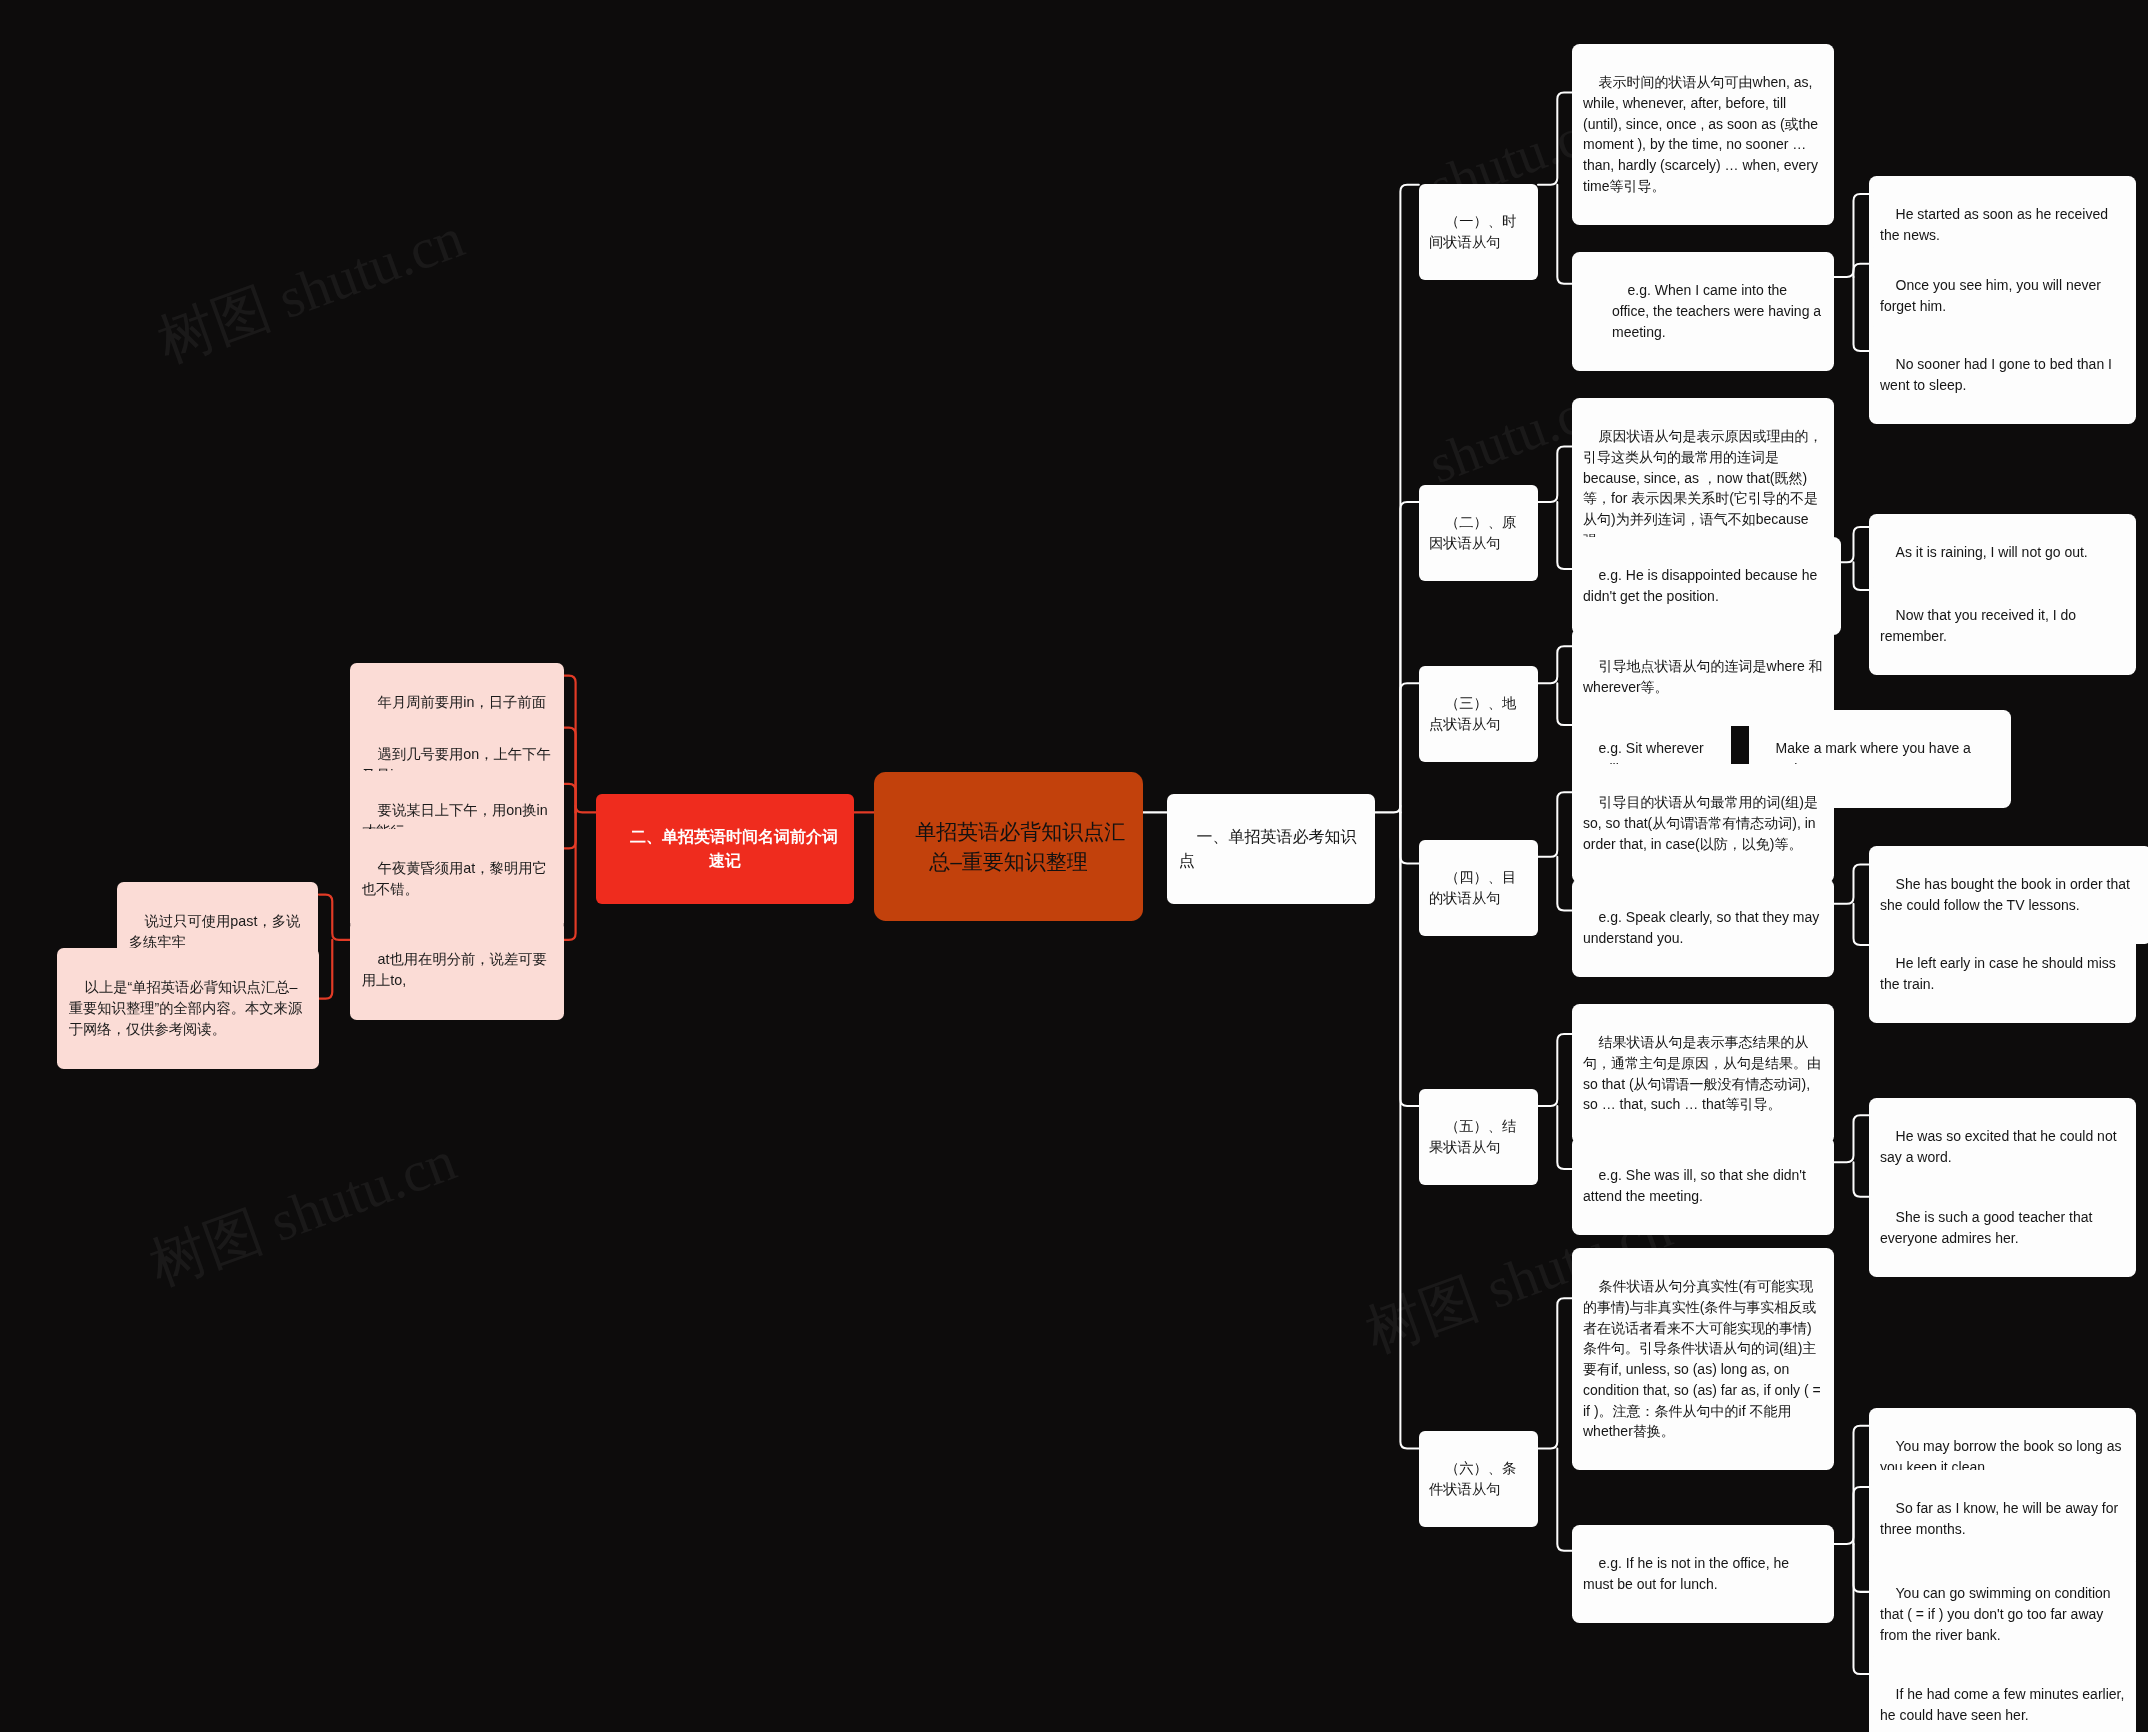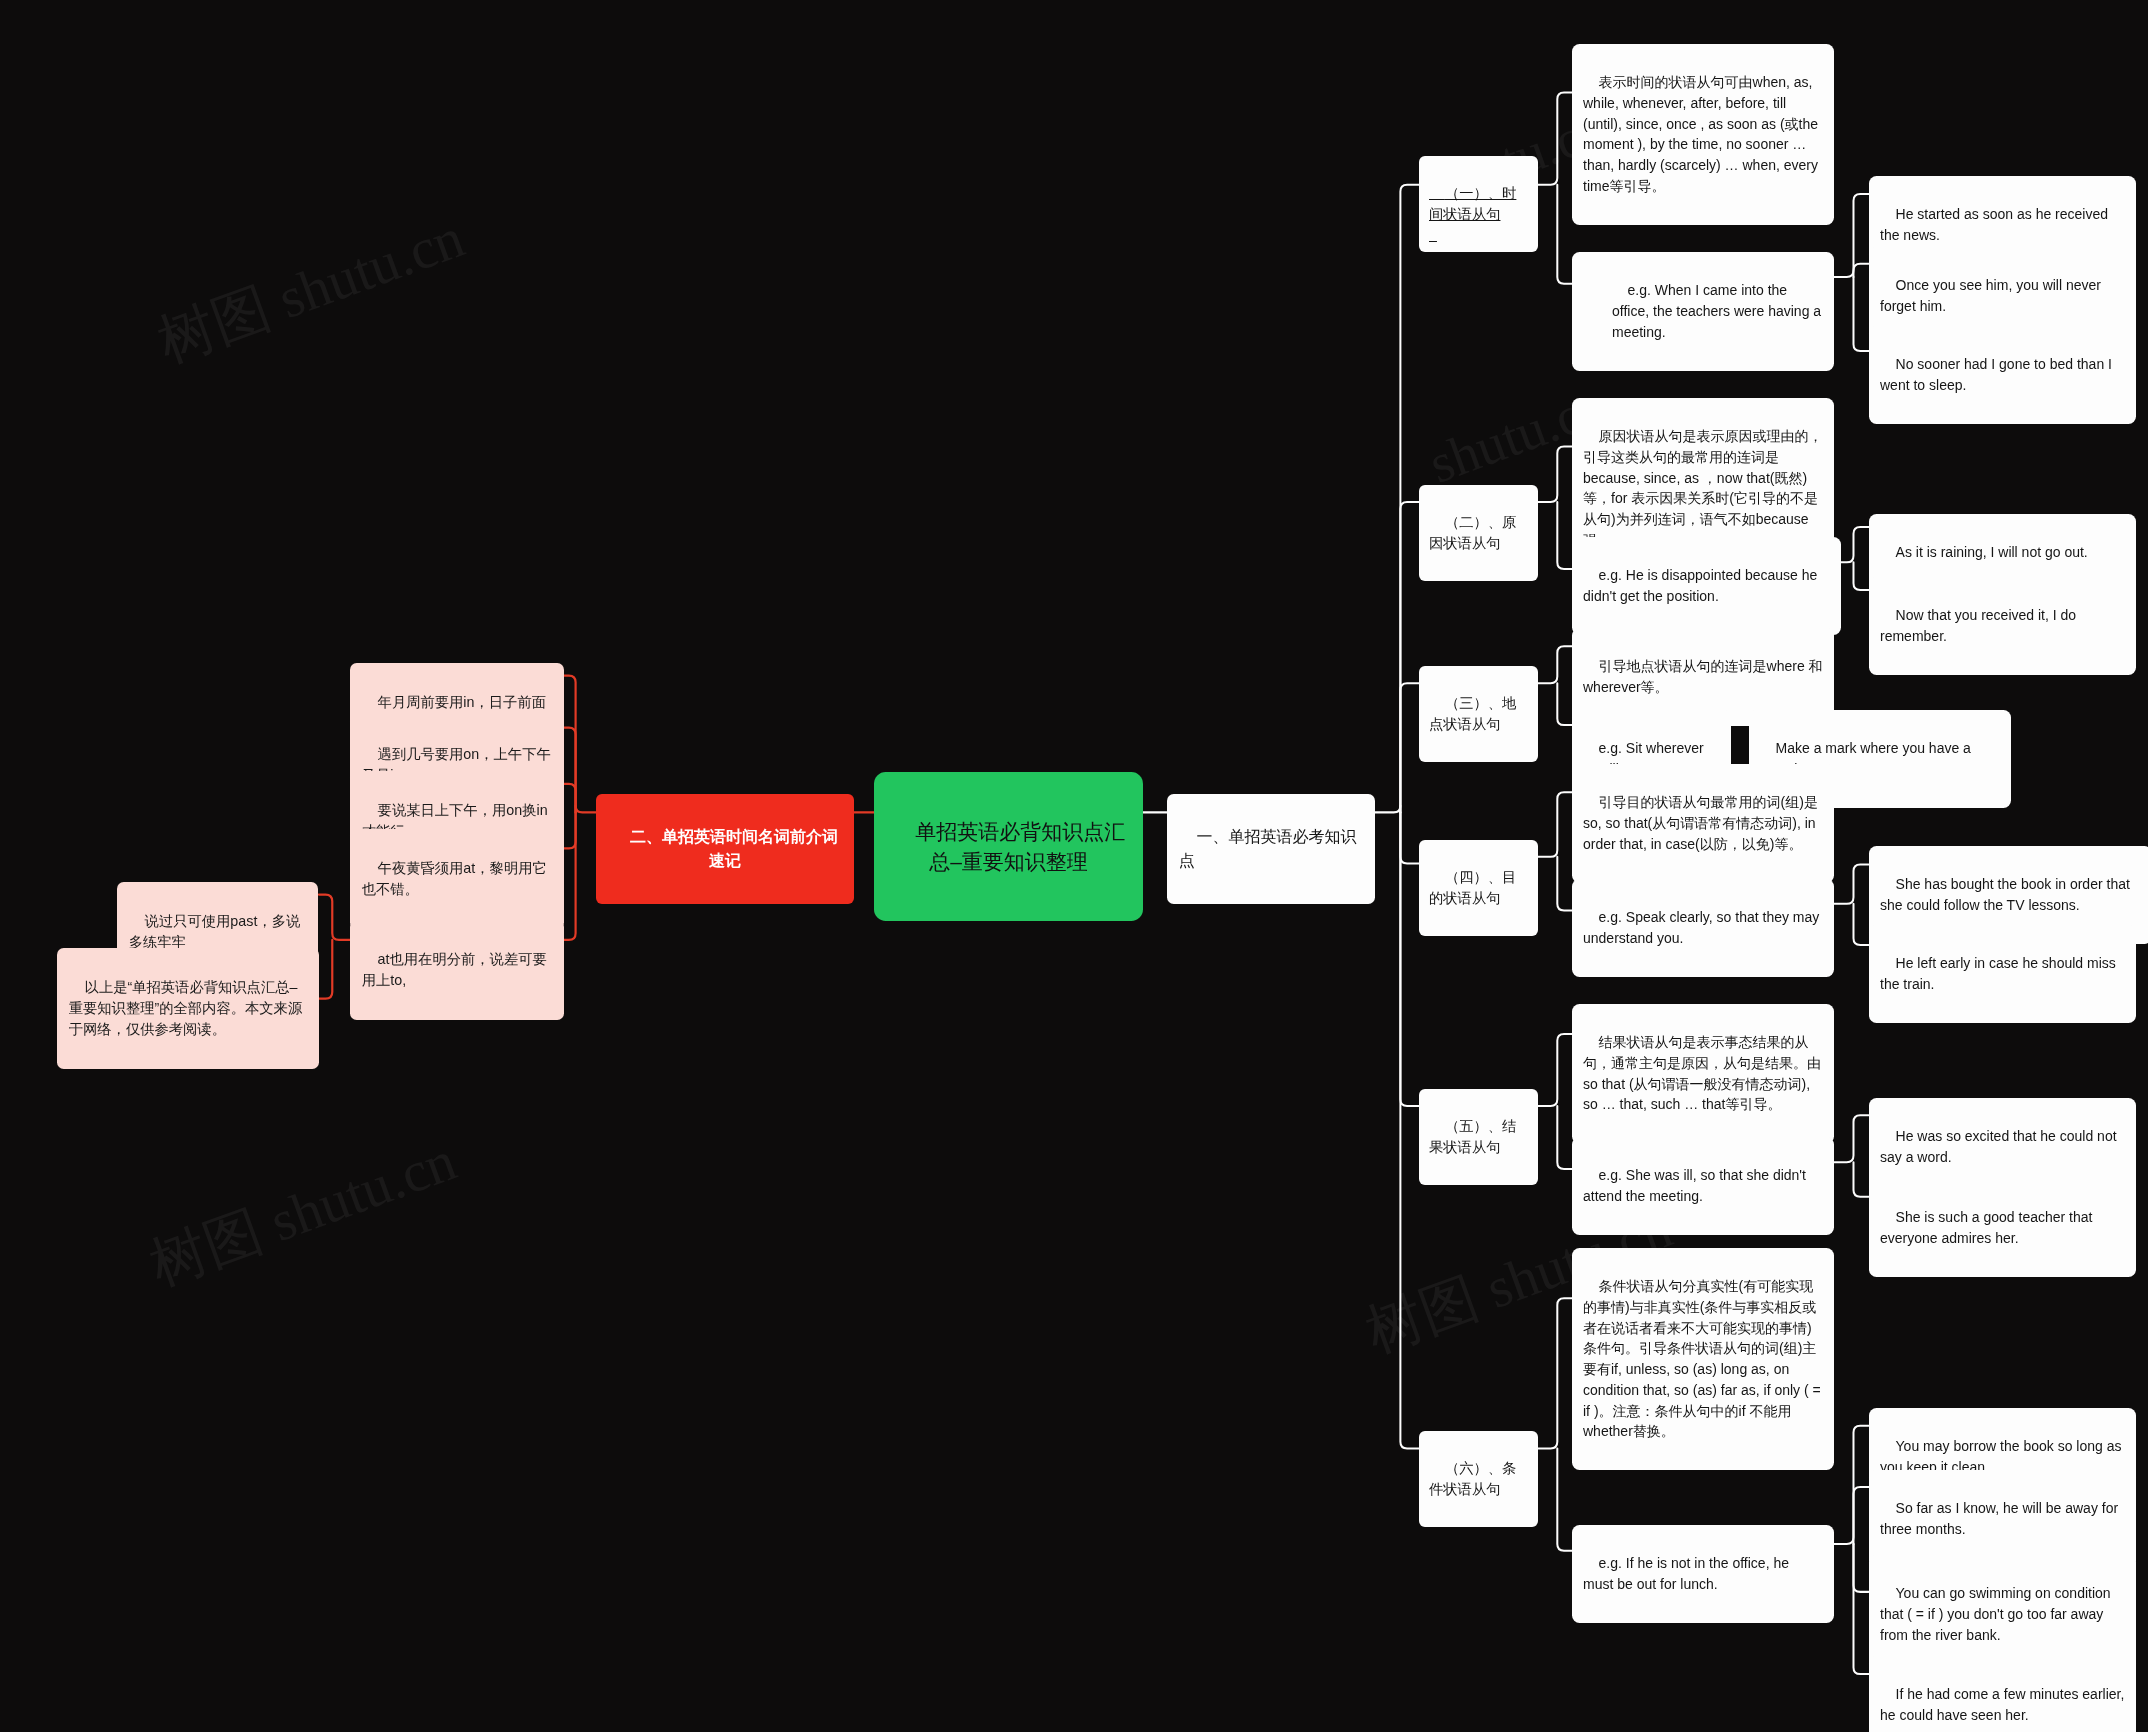--- a/index.html
+++ b/index.html
@@ -45,21 +45,21 @@
     background: #fbdcd6;
     color: #1a1a1a;
   }
   .node.red {
     background: #ef2c1e;
     color: #ffffff;
     font-weight: 600;
     border-radius: 5.9px;
   }
   .node.root {
-    background: #22c55e;
+    background: #c2410c;
     color: #111;
     border-radius: 11.7px;
     text-align: center;
     font-size: 21px;
     line-height: 1.42;
     padding: 15px 17px;
     font-weight: 500;
   }
   .cat { font-size: 14.3px; border-radius: 5.9px; padding: 5.9px 10px; }
   .desc { font-size: 14px; }
@@ -139,21 +139,21 @@
   </svg>
 
   <div class="node root" style="left:874px; top:772px; width:269px;">
     <span>单招英语必背知识点汇总–重要知识整理</span>
   </div>
 
   <div class="node white branch2" style="left:1167px; top:794px; width:208px;">
     <span>一、单招英语必考知识点</span>
   </div>
 
-  <div class="node white cat" style="left:1419px; top:156px; width:119px;text-decoration:underline;">
+  <div class="node white cat" style="left:1419px; top:184px; width:119px;">
     <span>（一）、时间状语从句</span>
   </div>
   <div class="node white desc" style="left:1572px; top:44px; width:262px;">
     <span>表示时间的状语从句可由when, as, while, whenever, after, before, till (until), since, once , as soon as (或the moment ), by the time, no sooner … than, hardly (scarcely) … when, every time等引导。</span>
   </div>
   <div class="node white ex" style="left:1572px; top:252px; width:262px;padding-left:40px;">
     <span>e.g. When I came into the office, the teachers were having a meeting.</span>
   </div>
   <div class="node white leaf" style="left:1869px; top:176px; width:267px;">
     <span>He started as soon as he received the news.</span>

